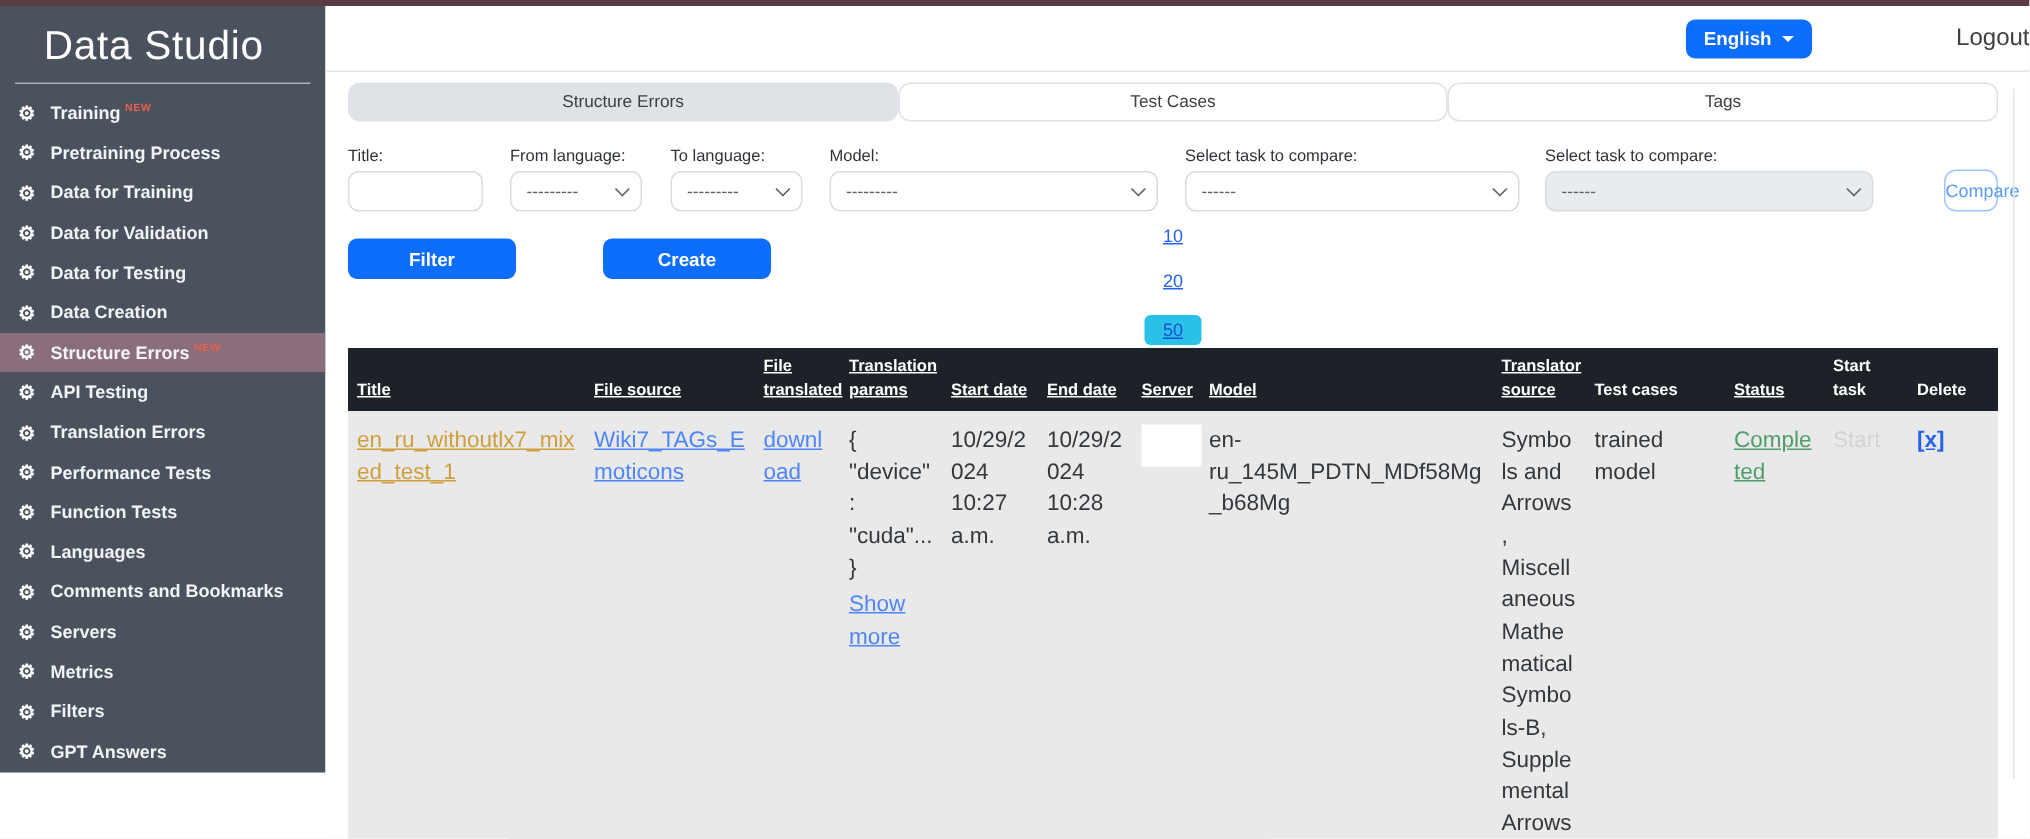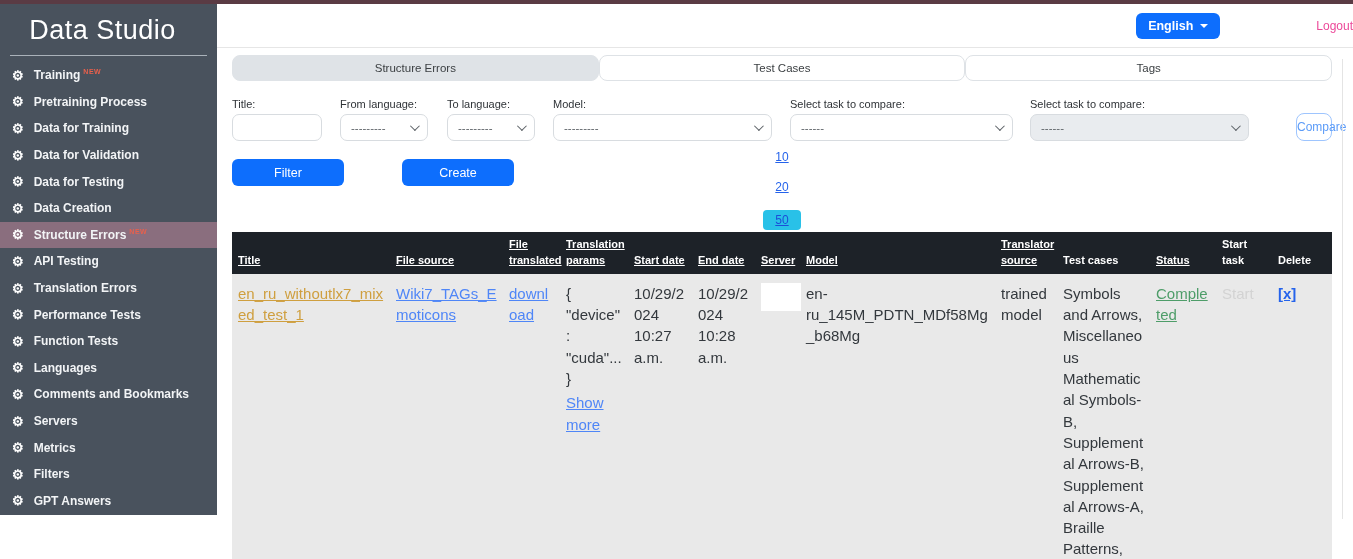--- a/index.html
+++ b/index.html
@@ -24,21 +24,21 @@
   
   .main { flex:1; position:relative; background:#fff; }
   .topbar { height:44px; display:flex; align-items:center; justify-content:flex-end;
     border-bottom:1px solid #e6e6e6; }
   .lang-btn { background:#0d6efd; color:#fff; border:none; border-radius:6px;
     height:26px; padding:0 12px; font-size:12.5px; font-weight:bold; cursor:pointer;
     display:flex; align-items:center; gap:7px; margin-right:96px;
     font-family:"Liberation Sans", sans-serif; }
   .caret-down { width:0; height:0; border-left:4px solid transparent;
     border-right:4px solid transparent; border-top:4px solid #fff; display:inline-block; }
-  .logout-link { color:#ec4899; font-size:12px; text-decoration:none; cursor:pointer; }
+  .logout-link { color:#404040; font-size:16px; text-decoration:none; cursor:pointer; }
 
   .content { padding:0 21px 0 15px; }
 
   .tabs { display:flex; margin-top:7px; }
   .tab { flex:1; text-align:center; padding:6px 0; font-size:11.5px; color:#3c4043;
     background:#fff; border:1px solid #dee2e6; border-radius:8px; cursor:pointer; }
   .tab.active { background:#dfe3e7; border-color:#dfe3e7; }
 
   .filters { display:flex; margin-top:17px; }
   .fgroup { display:flex; flex-direction:column; }
@@ -55,21 +55,21 @@
   .w-to { width:88px; margin-right:18px; }
   .w-model { width:219px; margin-right:18px; }
   .w-task1 { width:223px; margin-right:17px; }
   .w-task2 { width:219px; }
   .compare-btn { margin-left:auto; align-self:flex-end; width:36px; height:28px;
     background:#fff; border:1px solid #9ec5fe; color:#5b9bf8; border-radius:8px;
     font-size:12px; cursor:pointer; font-family:"Liberation Sans", sans-serif; }
 
   .action-buttons { display:flex; margin-top:18px; gap:58px; }
   .solid-btn { width:112px; height:27px; background:#0d6efd; color:#fff; border:none;
-    border-radius:6px; font-size:12.5px; font-weight:normal; cursor:pointer;
+    border-radius:6px; font-size:12.5px; font-weight:bold; cursor:pointer;
     font-family:"Liberation Sans", sans-serif; }
 
   .pagination { display:flex; justify-content:flex-end; align-items:center; gap:16px;
     margin-top:21px; font-size:12px; height:23px;flex-direction:column; }
   .page-link { color:#2563eb; text-decoration:underline; cursor:pointer; }
   .page-link.selected { background:#29c1e8; border-radius:4px; padding:3px 12px;
     color:#1d4ed8; }
 
   
   .table { margin-top:2px; }
@@ -282,22 +282,22 @@
             <div>10:27 a.m.</div>
           </div>
           <div class="td">
             <div>10/29/2024</div>
             <div>10:28 a.m.</div>
           </div>
           <div class="td">
             <div class="server-box"></div>
           </div>
           <div class="td">en-ru_145M_PDTN_MDf58Mg_b68Mg</div>
+          <div class="td">Symbols and Arrows, Miscellaneous Mathematical Symbols-B, Supplemental Arrows-B, Supplemental Arrows-A, Braille Patterns, Miscellaneous Symbols, Block Elements, Box Drawing, Miscellaneous</div>
           <div class="td">trained model</div>
-          <div class="td">Symbols and Arrows, Miscellaneous Mathematical Symbols-B, Supplemental Arrows-B, Supplemental Arrows-A, Braille Patterns, Miscellaneous Symbols, Block Elements, Box Drawing, Miscellaneous</div>
           <div class="td">
             <a class="link-green">Completed</a>
           </div>
           <div class="td">
             <span class="link-disabled">Start</span>
           </div>
           <div class="td">
             <a class="link-delete">[x]</a>
           </div>
         </div>

